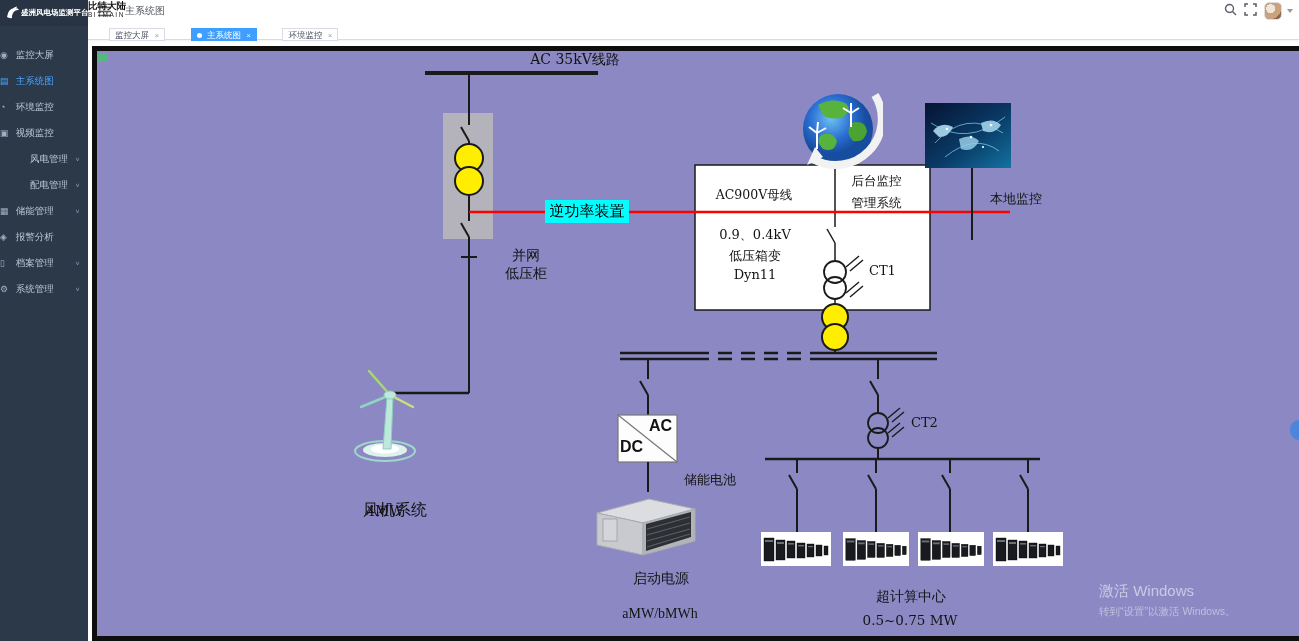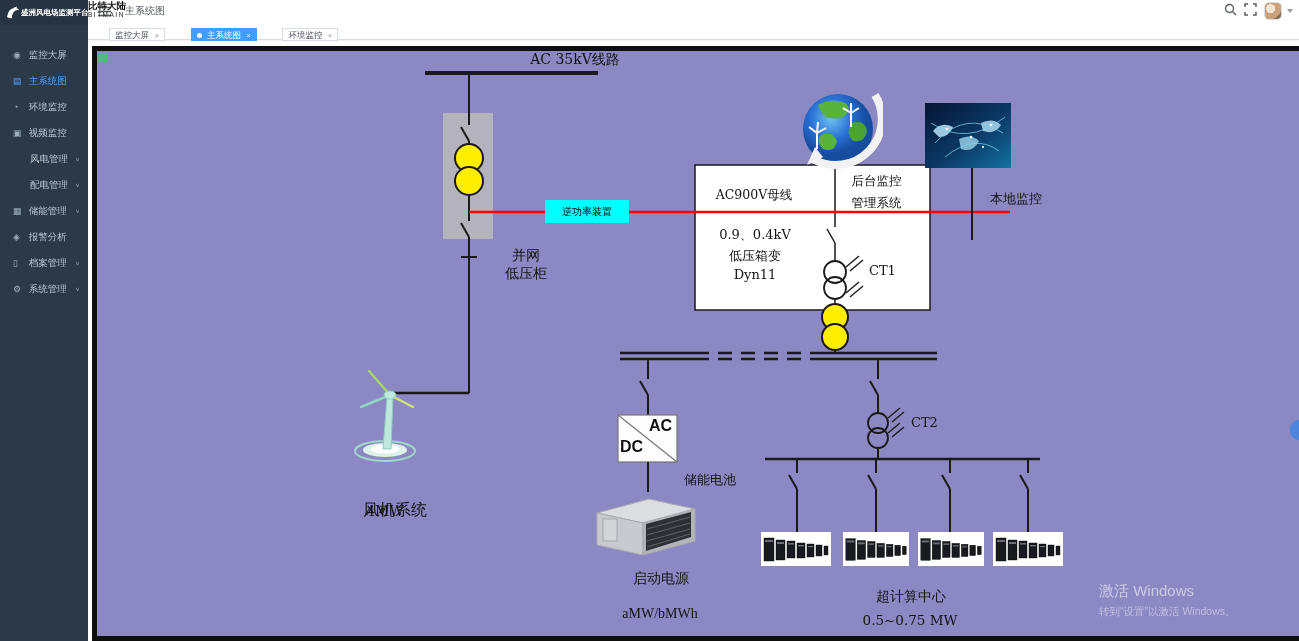--- a/index.html
+++ b/index.html
@@ -6,21 +6,21 @@
   html,body { width:1299px; height:641px; }
   body { font-family:"Liberation Sans", sans-serif; background:#fff; overflow:hidden; }
   #page { position:relative; width:1299px; height:641px; background:#fff; overflow:hidden; }
 
   
   .sidebar { position:absolute; left:0; top:0; width:88px; height:641px; background:#2c3949; z-index:5; }
   .logo-row { height:26px; display:flex; align-items:center; padding-left:5px; background:#283443;font-family:Liberation Serif, serif; }
   .logo-row .logo-ic { width:16px; height:14px; flex:0 0 16px; }
   .logo-title { color:#fff; font-size:7.5px; font-weight:bold; white-space:nowrap; letter-spacing:0; }
   .menu { margin-top:16px; }
-  .mi { position:relative; height:26px; line-height:26px; padding-left:13px; color:#bac6d3;
+  .mi { position:relative; height:26px; line-height:26px; color:#bac6d3;
         font-size:9.5px; white-space:nowrap; cursor:pointer; }
   .mi .ic { display:inline-block; width:13px; font-size:9px; color:#9fb0c0; }
   .mi.active, .mi.active .ic { color:#4aa3ff; }
   .mi.indent { padding-left:30px; }
   .mi .chev { position:absolute; right:8px; top:0; font-size:7px; color:#8392a4; transform:scaleY(0.8); }
 
   
   .header { position:absolute; left:88px; top:0; width:1211px; height:22px; background:#fff; z-index:4;
             display:flex; align-items:center; }
   .hamburger { margin-left:10px; cursor:pointer; display:flex; align-items:center; }
@@ -46,21 +46,21 @@
   .tab.active .x { color:#eaf4ff; }
   .tab .dot { display:inline-block; width:5px; height:5px; border-radius:50%; background:#fff;
               margin-right:3px; position:relative; top:-0.5px; }
 
   
   .frame { position:absolute; left:92px; top:46px; width:1207px; height:595px; background:#8b88c4;
            border:5px solid #0e0e0e; border-right:none; z-index:3; }
   .frame svg.wires { position:absolute; left:0; top:0; }
   .dlabel { position:absolute; font-family:"DejaVu Serif", serif; color:#141414; font-size:13px;
             white-space:nowrap; text-align:center; z-index:2; }
-  .cyanbox { background:#00ffff; color:#000; height:23px; line-height:23px; font-size:10px; }
+  .cyanbox { background:#00ffff; color:#000; height:23px; line-height:23px; font-size:15px; }
   .acdc { font-family:"Liberation Sans",sans-serif; font-weight:bold; font-size:16px; color:#111; }
   .imgbox { position:absolute; z-index:2; }
   .green-handle { position:absolute; left:1px; top:2px; width:10px; height:9px; background:#54b87d; z-index:2; }
   .watermark { position:absolute; color:rgba(255,255,255,.55); font-size:15px; z-index:2;
                font-family:"Liberation Sans",sans-serif; }
   .watermark.small { font-size:10.5px; color:rgba(255,255,255,.45); }
   .helper-btn { position:absolute; right:0; top:369px; width:9px; height:20px;
                 border-radius:10px 0 0 10px; background:#3f86e0; opacity:.85; z-index:2; cursor:pointer; }
 </style>
 </head>

